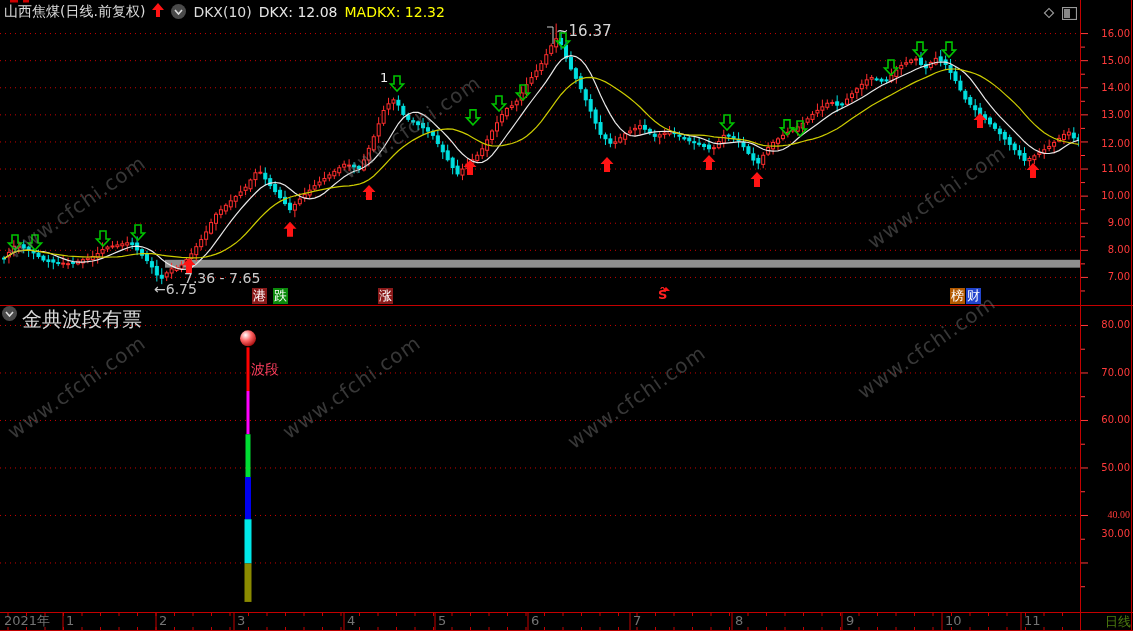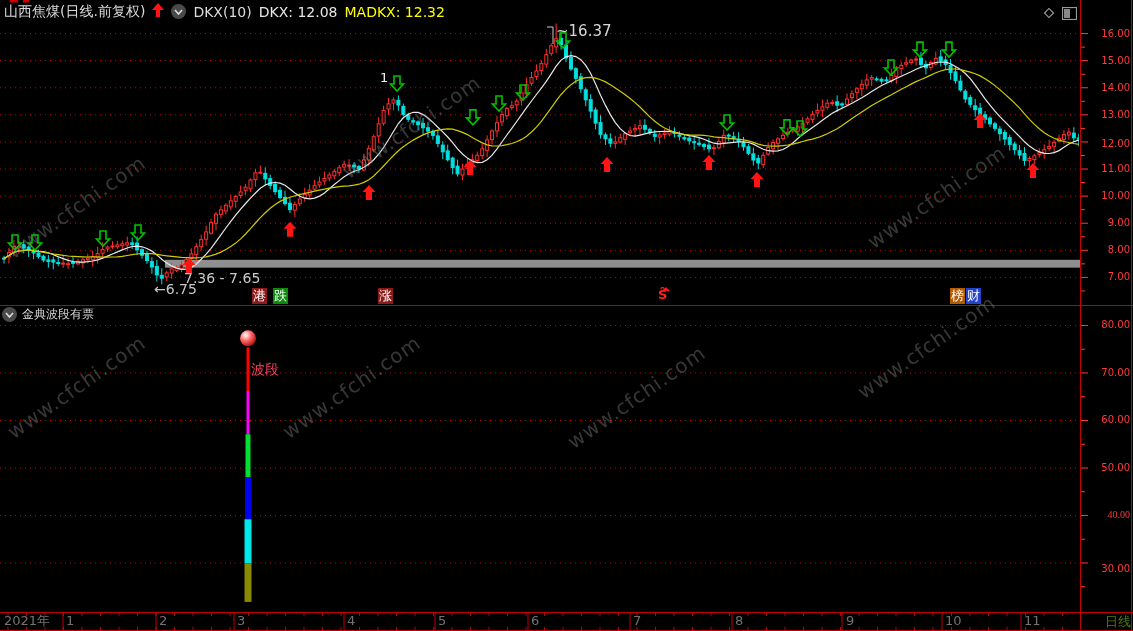--- a/index.html
+++ b/index.html
@@ -10,21 +10,21 @@
   #overlay{position:absolute;left:0;top:0;width:1133px;height:631px}
   .ylab{position:absolute;left:1088px;width:42px;text-align:right;color:#ff3b3b;font-size:10px;line-height:14px}
   .xlab{position:absolute;top:613px;color:#737373;font-size:13px;line-height:16px}
   .badge{position:absolute;top:288px;color:#fff;font-size:13px;line-height:16px;height:16px;padding:0 1px;white-space:nowrap}
   .wm{position:absolute;color:rgba(138,138,138,.40);font-size:20px;letter-spacing:1px;transform:rotate(-35deg);white-space:nowrap}
   .header{position:absolute;top:2px;left:4px;height:19px;display:flex;align-items:center;gap:7px;color:#dcdcdc;font-size:14px;white-space:nowrap}
   .hd-val{color:#e8e8e8}
   .hd-madkx{color:#ffff00}
   .right-icons{position:absolute;top:5px;left:1042px;display:flex;align-items:center;gap:6px}
   .ann{position:absolute;color:#c9c9c9;font-size:14px;white-space:nowrap}
-  .subhdr{position:absolute;top:306px;left:2px;display:flex;align-items:center;gap:5px;color:#d8d8d8;font-size:12px}
+  .subhdr{position:absolute;top:306px;left:2px;display:flex;align-items:flex-start;gap:5px;color:#d8d8d8;font-size:20px}
   .circle-ic{width:15px;height:15px;border-radius:50%;background:#4a4a4a;display:flex;align-items:center;justify-content:center}
   .circle-ic svg{display:block}
   .period-box{position:absolute;left:1081px;top:613px;width:50px;height:17px;text-align:right;color:#4d7c0f;font-size:13px;line-height:17px}
 </style>
 </head>
 <body>
 
 <div class="screen">
   <svg id="gfx" width="1133" height="631">
       <line x1="0" y1="277.4136504653568" x2="1080" y2="277.4136504653568" stroke="#c80000" stroke-dasharray="1 4"></line>
@@ -743,21 +743,21 @@
   <div class="ylab" style="top: 270.414px;">7.00</div>
       <div class="ylab" style="top: 243.32px;">8.00</div>
       <div class="ylab" style="top: 216.225px;">9.00</div>
       <div class="ylab" style="top: 189.131px;">10.00</div>
       <div class="ylab" style="top: 162.037px;">11.00</div>
       <div class="ylab" style="top: 137px;">12.00</div>
       <div class="ylab" style="top: 107.849px;">13.00</div>
       <div class="ylab" style="top: 80.7549px;">14.00</div>
       <div class="ylab" style="top: 53.6608px;">15.00</div>
       <div class="ylab" style="top: 26.5667px;">16.00</div>
-      <div class="ylab" style="top: 562px;">30.00</div>
+      <div class="ylab" style="top: 527px;">30.00</div>
       <div class="ylab" style="top: 508.475px; font-family: Liberation Serif, serif;">40.00</div>
       <div class="ylab" style="top: 460.975px;">50.00</div>
       <div class="ylab" style="top: 413.475px;">60.00</div>
       <div class="ylab" style="top: 365.975px;">70.00</div>
       <div class="ylab" style="top: 318.475px;">80.00</div>
       <div class="xlab" style="left: 4px;">2021年</div>
       <div class="xlab" style="left: 66px;">1</div>
       <div class="xlab" style="left: 159px;">2</div>
       <div class="xlab" style="left: 237px;">3</div>
       <div class="xlab" style="left: 347px;">4</div>

